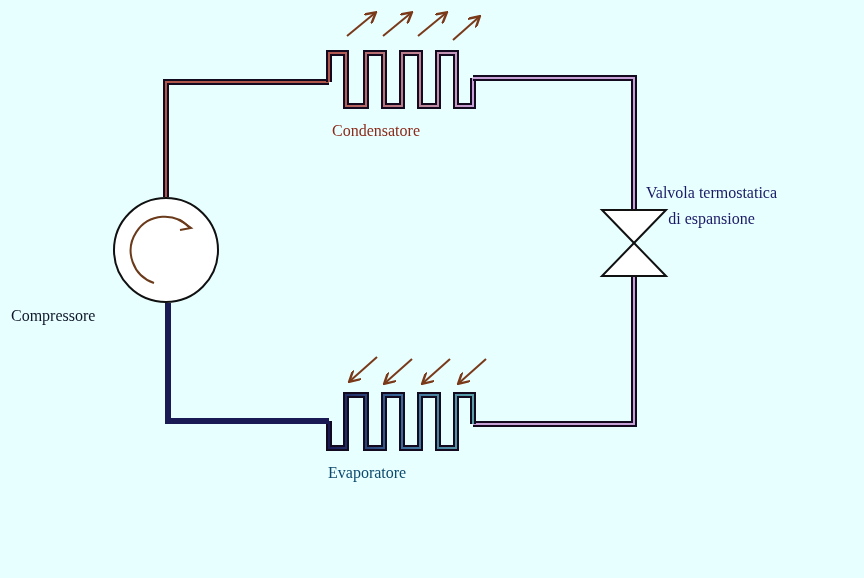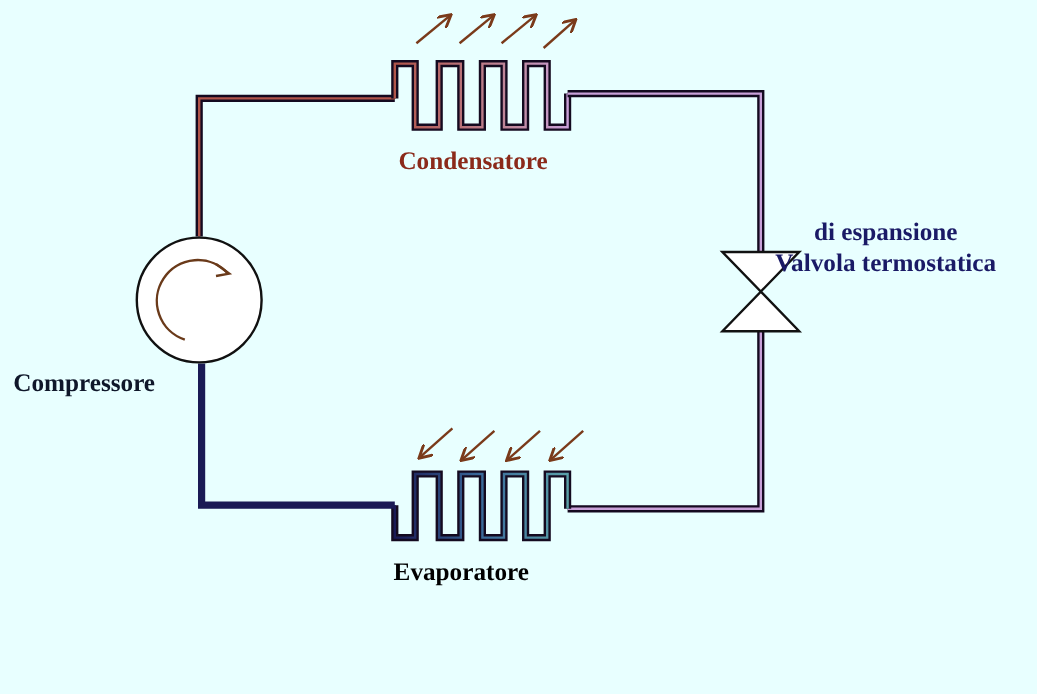--- a/index.html
+++ b/index.html
@@ -1,18 +1,18 @@
 <!DOCTYPE html>
 <html><head>
 <meta charset="utf-8">
 <style>
   html, body { margin: 0; padding: 0; }
   body { width: 864px; height: 578px; background: #e8ffff; position: relative; overflow: hidden; font-family: "Liberation Serif", "DejaVu Serif", serif; }
   svg { position: absolute; left: 0; top: 0; }
-  .label { position: absolute; font-weight: bold; font-size: 21px; white-space: nowrap; }
+  .label { position: absolute; font-weight: normal; font-size: 16px; white-space: nowrap; }
   .lbl-cond { left: 332px; top: 122px; }
   .lbl-evap { left: 328px; top: 464px; }
   .lbl-comp { left: 11px; top: 307px; }
   .lbl-valve { left: 646px; top: 180px; text-align: center; line-height: 26px; }
 </style>
 </head>
 <body>
 
 <svg width="864" height="578" viewBox="0 0 864 578">
   <defs>
@@ -80,18 +80,18 @@
 
   <g>
     <line x1="377" y1="357" x2="350" y2="381" stroke="#7a3a1a" stroke-width="2" marker-end="url(#arrowHead)"></line>
     <line x1="412" y1="359" x2="385" y2="383" stroke="#7a3a1a" stroke-width="2" marker-end="url(#arrowHead)"></line>
     <line x1="450" y1="359" x2="423" y2="383" stroke="#7a3a1a" stroke-width="2" marker-end="url(#arrowHead)"></line>
     <line x1="486" y1="359" x2="459" y2="383" stroke="#7a3a1a" stroke-width="2" marker-end="url(#arrowHead)"></line>
   </g>
 </svg>
 
 <div class="label lbl-cond" style="color:#8b2a1a">Condensatore</div>
-<div class="label lbl-evap" style="color:#000000">Evaporatore</div>
+<div class="label lbl-evap" style="color:#0c4a6e">Evaporatore</div>
 <div class="label lbl-comp" style="color:#0f172a">Compressore</div>
 <div class="label lbl-valve" style="color:#1a1a66">
+  <div>Valvola termostatica</div>
   <div>di espansione</div>
-  <div>Valvola termostatica</div>
 </div>
 
 </body></html>

